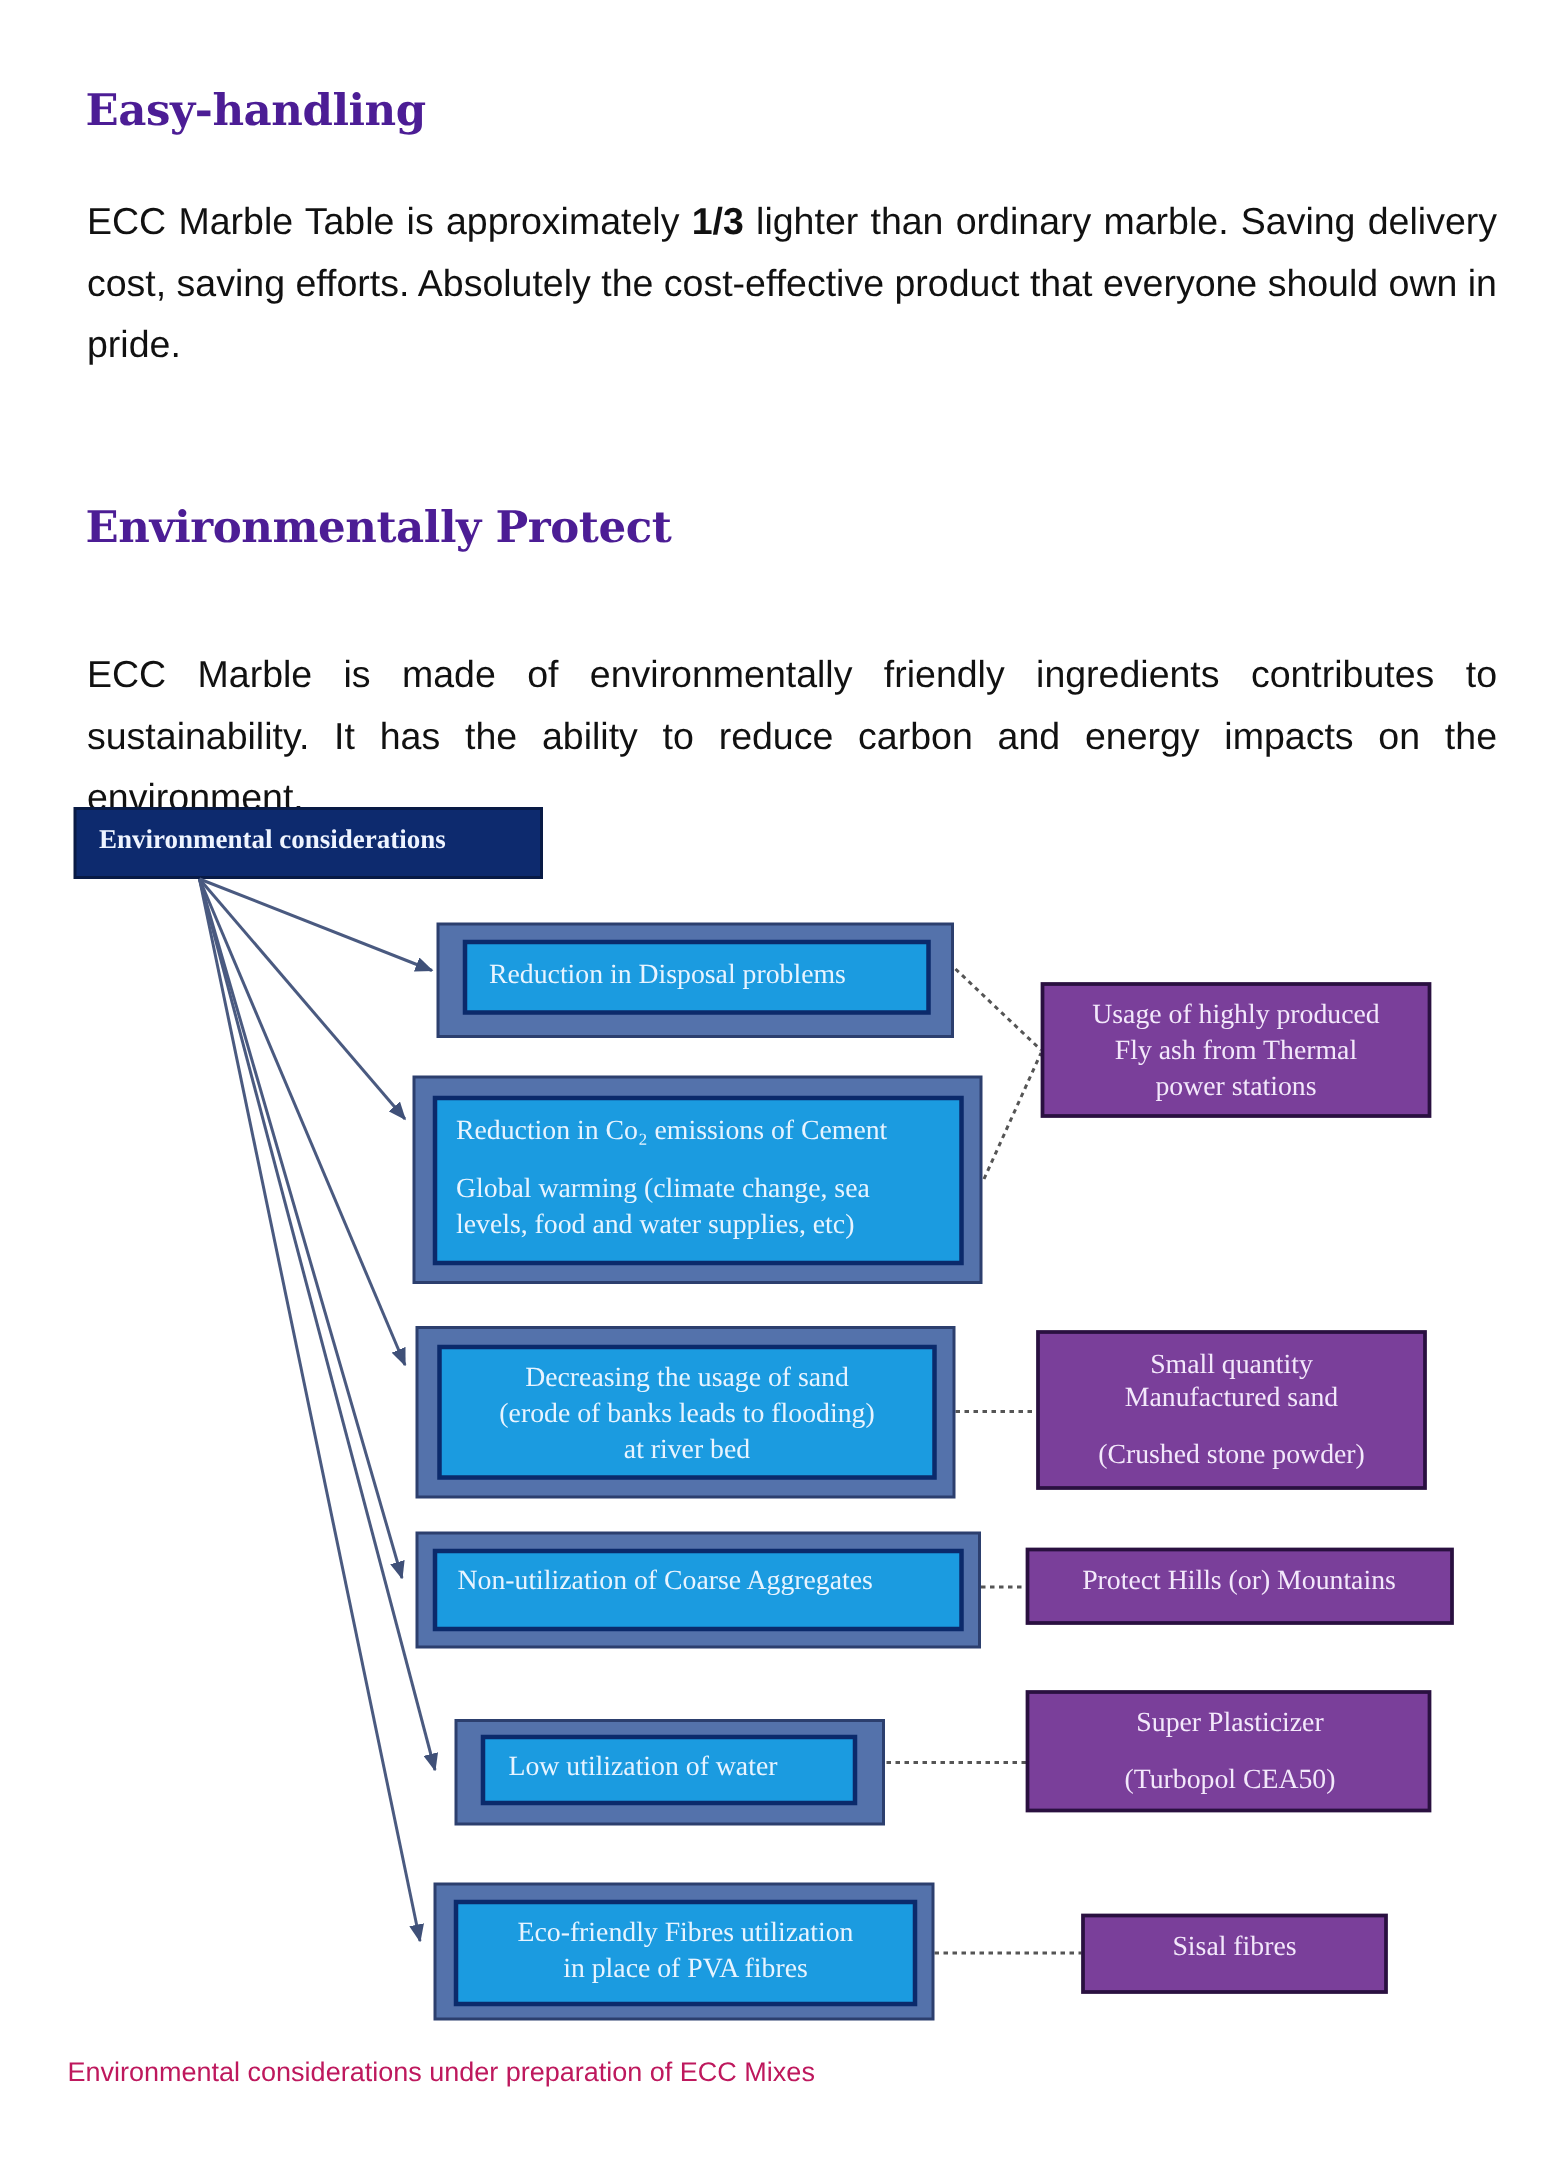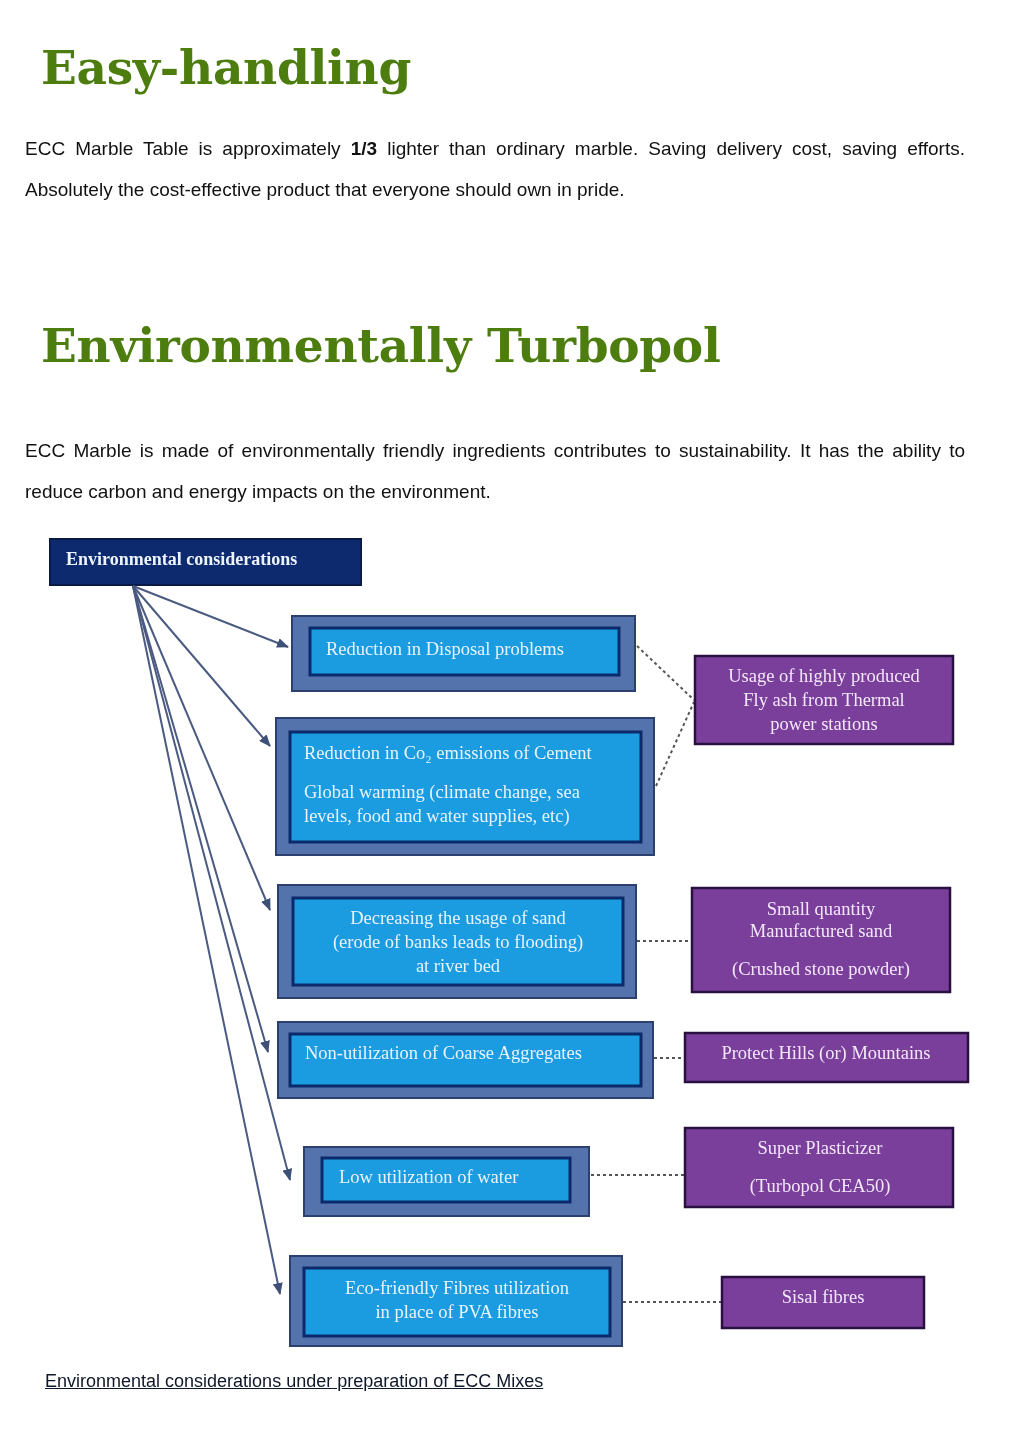--- a/index.html
+++ b/index.html
@@ -1,45 +1,45 @@
 <!DOCTYPE html>
 <html><head>
 <meta charset="utf-8">
 <style>
   html, body { margin: 0; padding: 0; background: #ffffff; }
   body { width: 1029px; height: 1441px; position: relative; overflow: hidden; }
   .heading {
-    position: absolute; left: 41px; margin: 0;
+    position: absolute; left: 41px; margin: 16px;
     font-family: "DejaVu Serif", serif; font-weight: bold;
-    font-size: 47px; color: #4d7c0f; letter-spacing: -0.3px;
+    font-size: 29px; color: #4c1d95; letter-spacing: -0.3px;
   }
   #h1 { top: 40px; }
   #h2 { top: 318px; }
   .para {
-    position: absolute; left: 25px; width: 940px; margin: 0;
-    font-family: "Liberation Sans", sans-serif; font-size: 19px;
+    position: absolute; left: 58px; width: 940px; margin: 0;
+    font-family: "Liberation Sans", sans-serif; font-size: 25px;
     line-height: 41px; color: #111; text-align: justify;
   }
   #p1 { top: 128px; }
   #p2 { top: 406px; margin-top: 24px; }
   .para b { font-weight: bold; }
   #diagram { position: absolute; left: 0; top: 530px; }
   .caption {
     position: absolute; left: 45px; top: 1371px; margin: 0;
-    font-family: "Liberation Sans", sans-serif; font-size: 18px; color: #0f172a; text-decoration: underline;
+    font-family: "Liberation Sans", sans-serif; font-size: 18px; color: #be185d;
   }
   svg text { font-family: "Liberation Serif", serif; }
 </style>
 </head>
 <body>
 
 <h1 id="h1" class="heading">Easy-handling</h1>
 <p id="p1" class="para"><span>ECC Marble Table is approximately </span><b>1/3</b><span> lighter than ordinary marble. Saving delivery cost, saving efforts. Absolutely the cost-effective product that everyone should own in pride.</span></p>
 
-<h1 id="h2" class="heading">Environmentally Turbopol</h1>
+<h1 id="h2" class="heading">Environmentally Protect</h1>
 <p id="p2" class="para">ECC Marble is made of environmentally friendly ingredients contributes to sustainability. It has the ability to reduce carbon and energy impacts on the environment.</p>
 
 <svg id="diagram" width="1029" height="830" viewBox="0 530 1029 830" xmlns="http://www.w3.org/2000/svg">
   <defs>
     <marker id="arrowhead" markerWidth="12" markerHeight="10" refX="11" refY="5" orient="auto" markerUnits="userSpaceOnUse">
       <path d="M0,0 L12,5 L0,10 z" fill="#3f5078"></path>
     </marker>
   </defs>
 
   <g>

